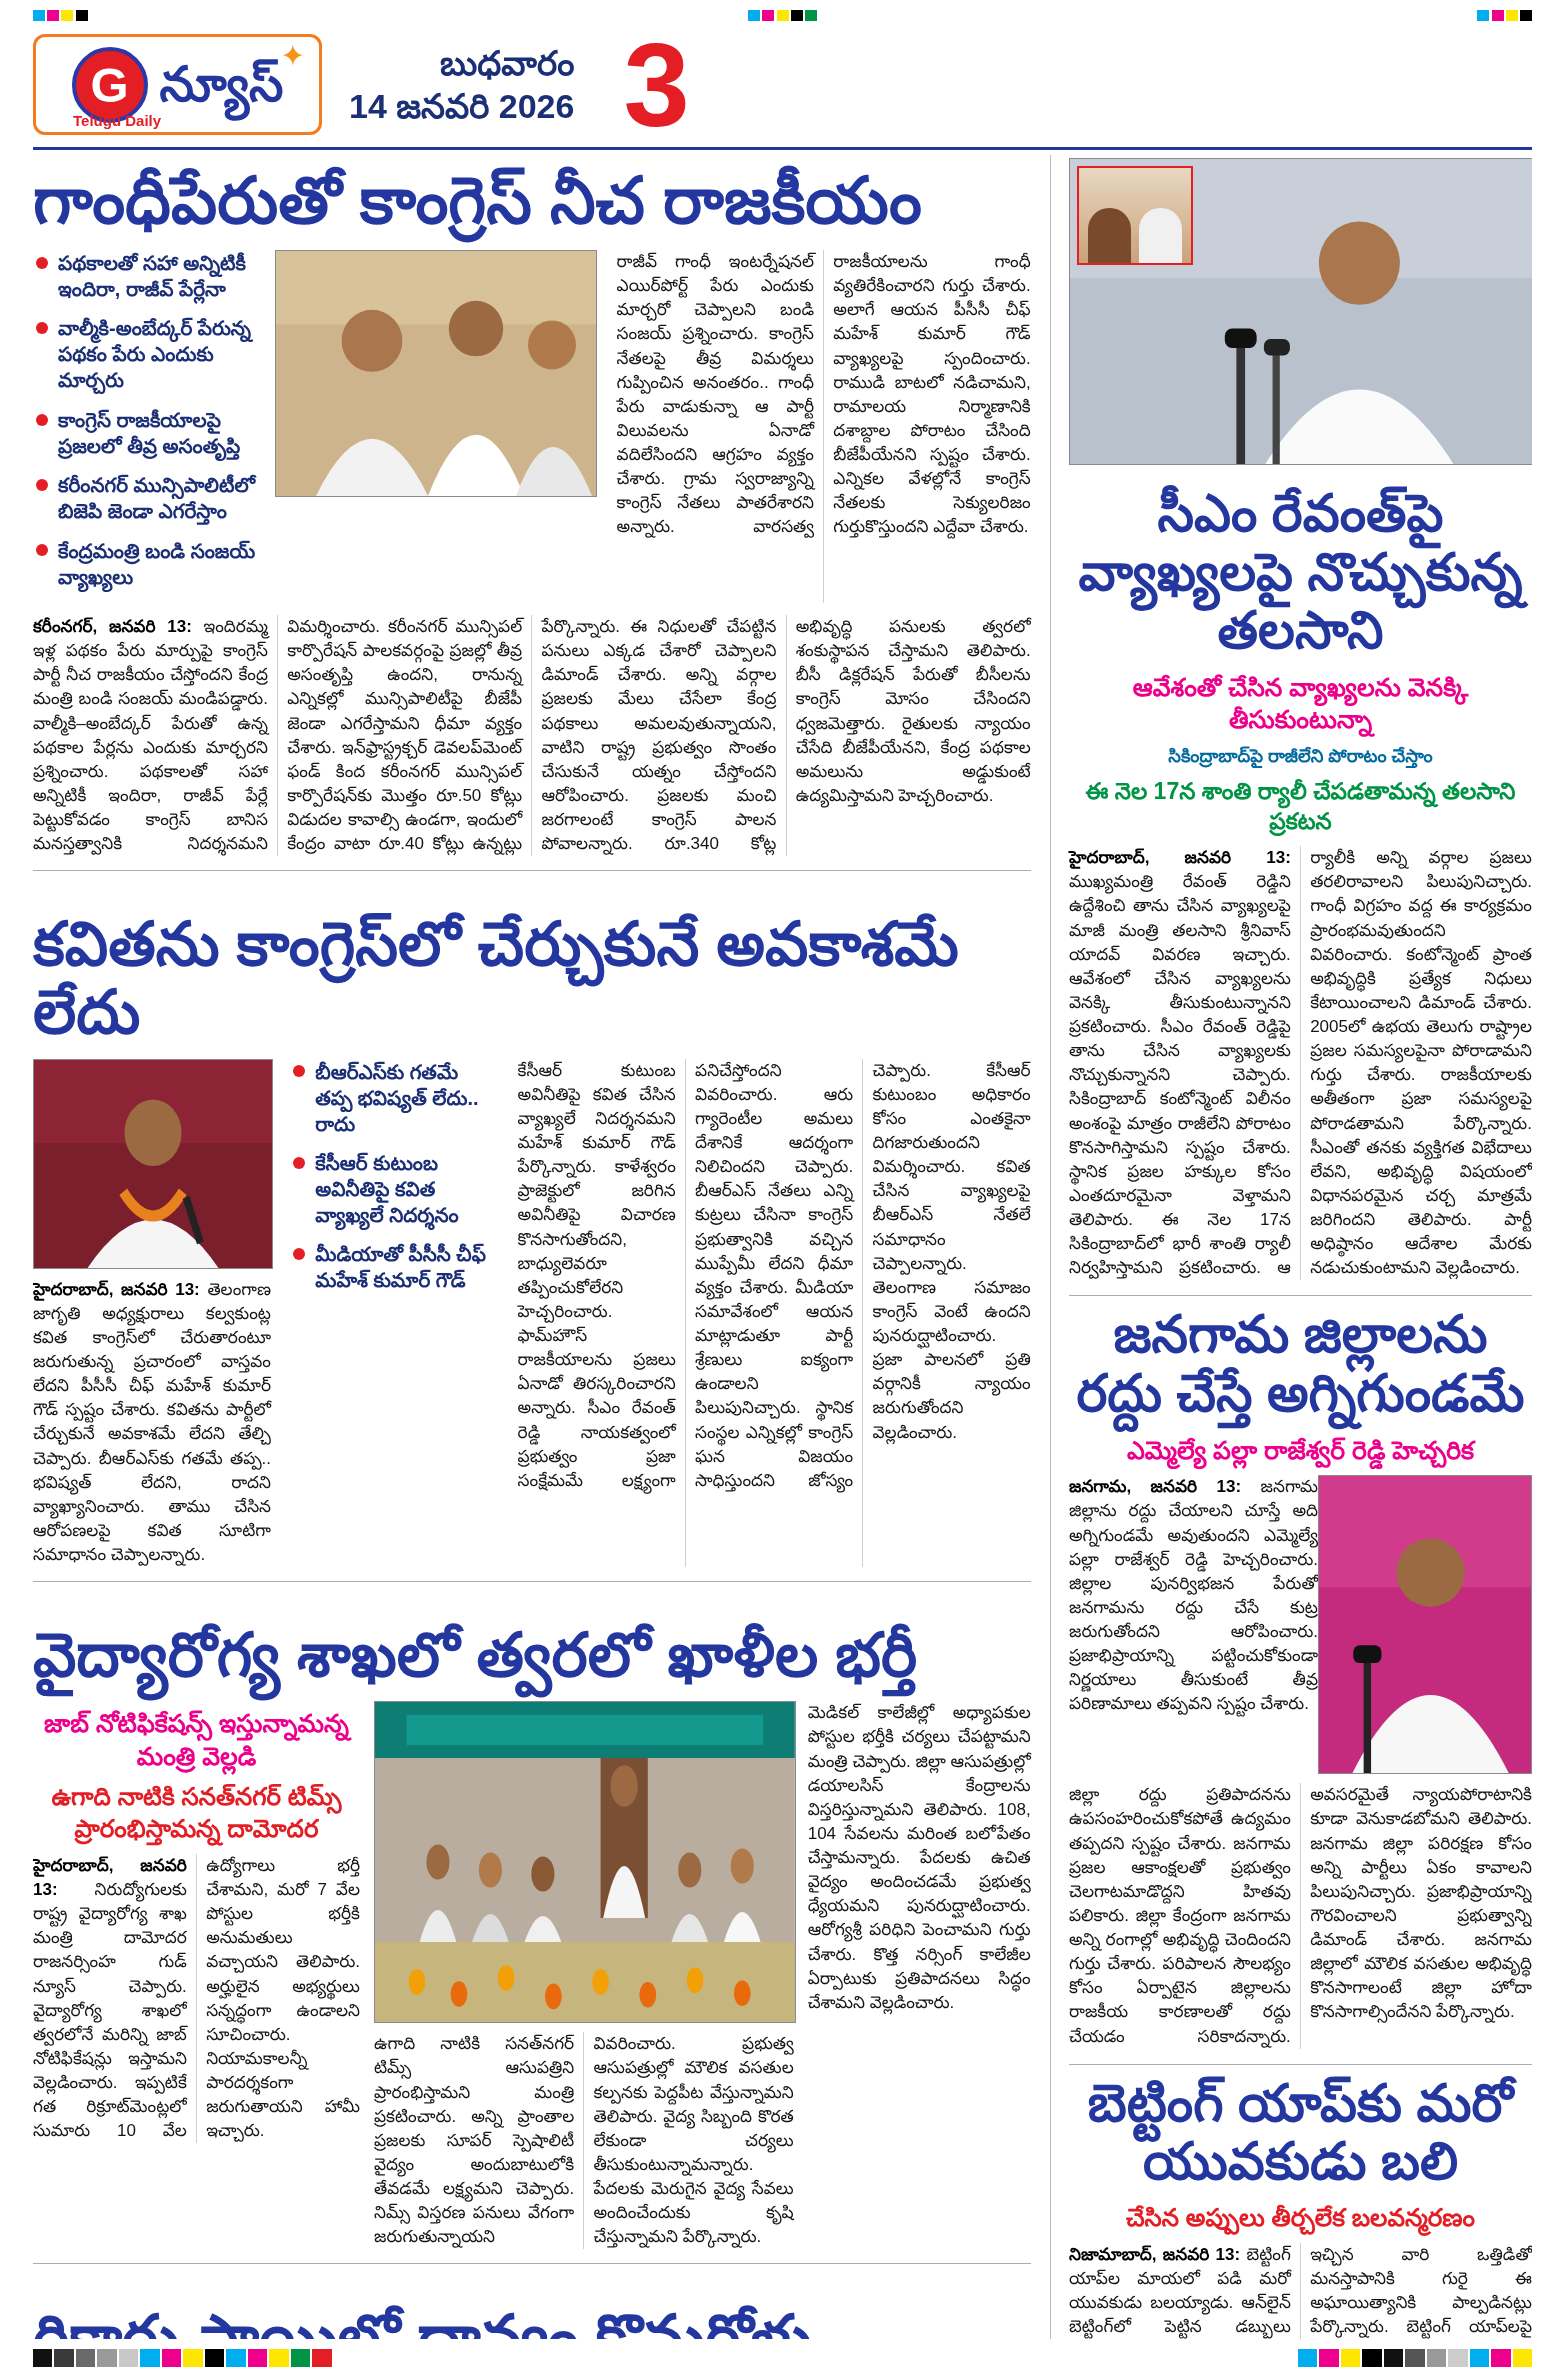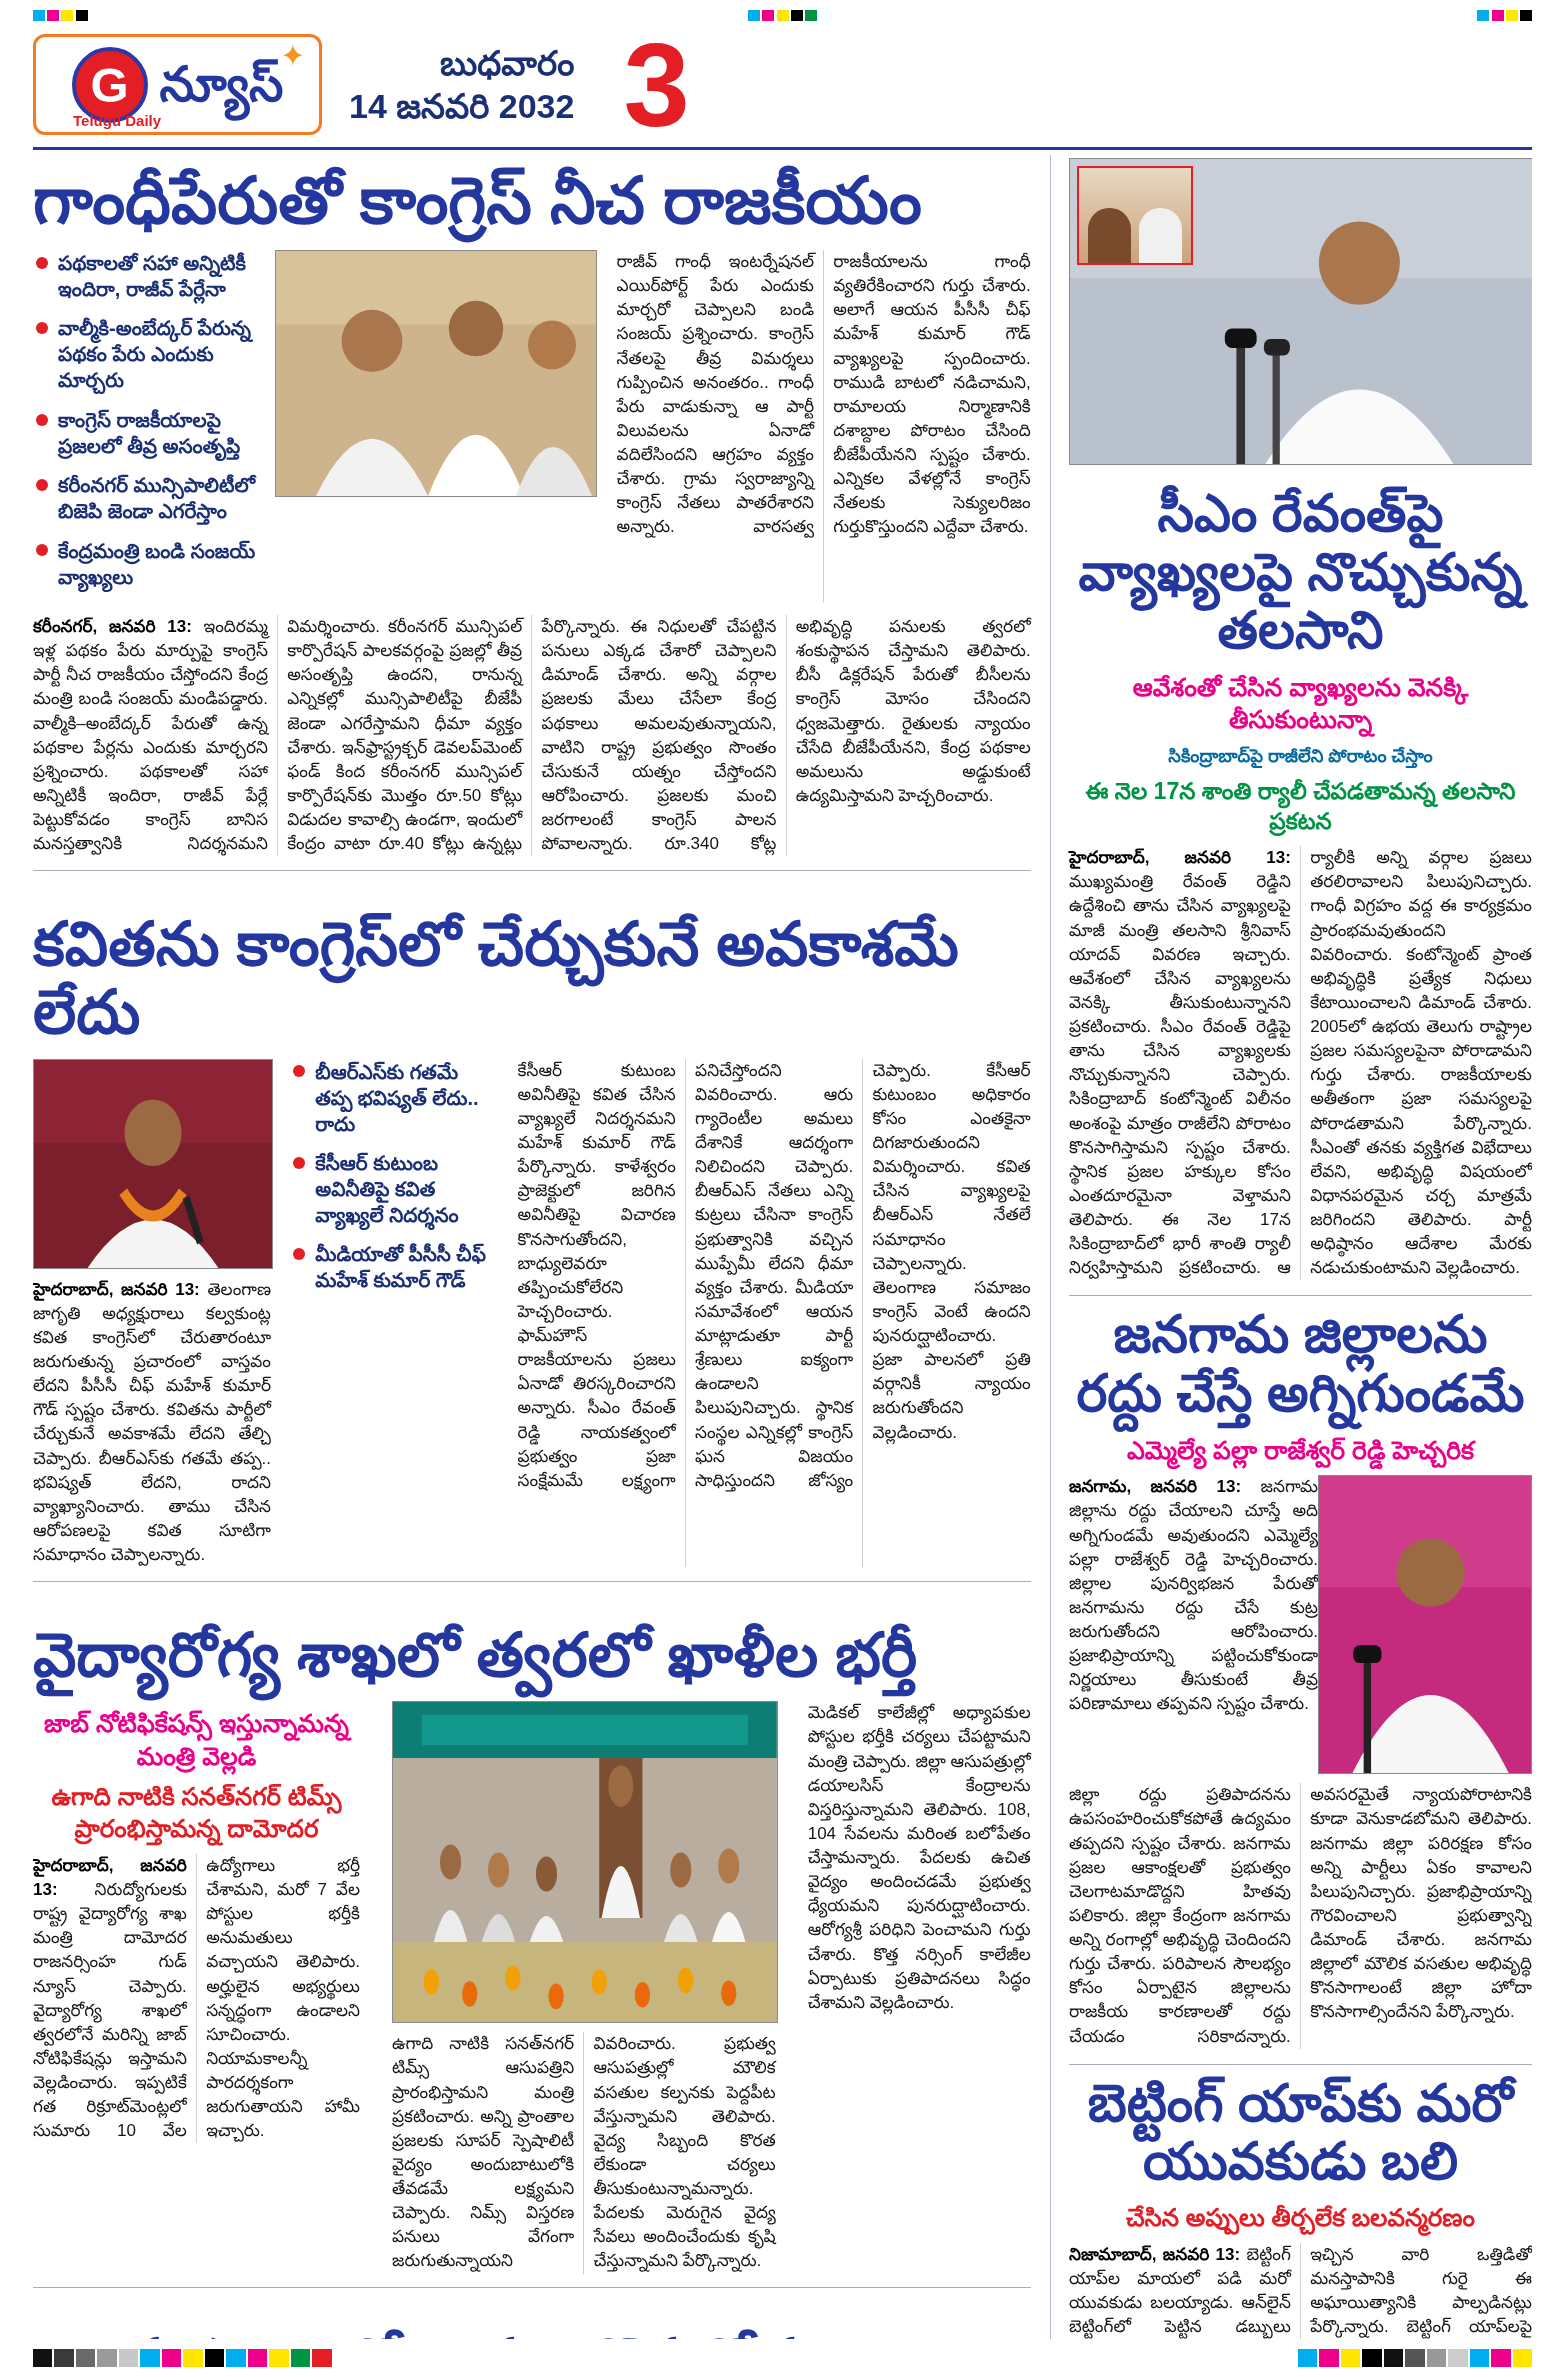--- a/index.html
+++ b/index.html
@@ -73,21 +73,21 @@
   .a1-bullets{width:223px;flex:none;}
   .photo-a1{width:320px;height:245px;flex:none;}
   .a1-lead{flex:1;min-width:0;}
   
   .a2-row{display:flex;gap:19.3px;}
   .a2-left{width:238px;flex:none;}
   .photo-a2{width:100%;height:208px;margin-bottom:9px;}
   .a2-bullets{width:208px;flex:none;}
   .a2-body{flex:1;min-width:0;}
   
-  .a3-row{display:flex;gap:32px;}
+  .a3-row{display:flex;gap:14px;}
   .a3-left{width:327px;flex:none;}
   .a3-center{flex:1;min-width:0;}
   .photo-a3{width:100%;height:320px;margin-bottom:9px;}
   .a3-right{width:223px;flex:none;}
   
   .a4-row{display:flex;gap:19.3px;}
   .a4-left{width:245px;flex:none;}
   .a4-body{flex:1;min-width:0;}
   .photo-a4{width:260px;height:245px;flex:none;align-self:flex-start;margin-top:4.5px;}
 
@@ -134,21 +134,21 @@
     <div class="logo-box">
       <div class="logo-g">G</div>
       <div class="logo-name">
         <span>న్యూస్</span>
         <span class="logo-star">✦</span>
       </div>
       <div class="logo-tagline">Telugu Daily</div>
     </div>
     <div class="datebox">
       <div class="day">బుధవారం</div>
-      <div class="date">14 జనవరి 2032</div>
+      <div class="date">14 జనవరి 2026</div>
     </div>
     <div class="pagenum">3</div>
   </header>
 
   <div class="content">
 
     <div class="main">
 
       <article>
         <h1 class="headline h-big">గాంధీపేరుతో కాంగ్రెస్ నీచ రాజకీయం</h1>

